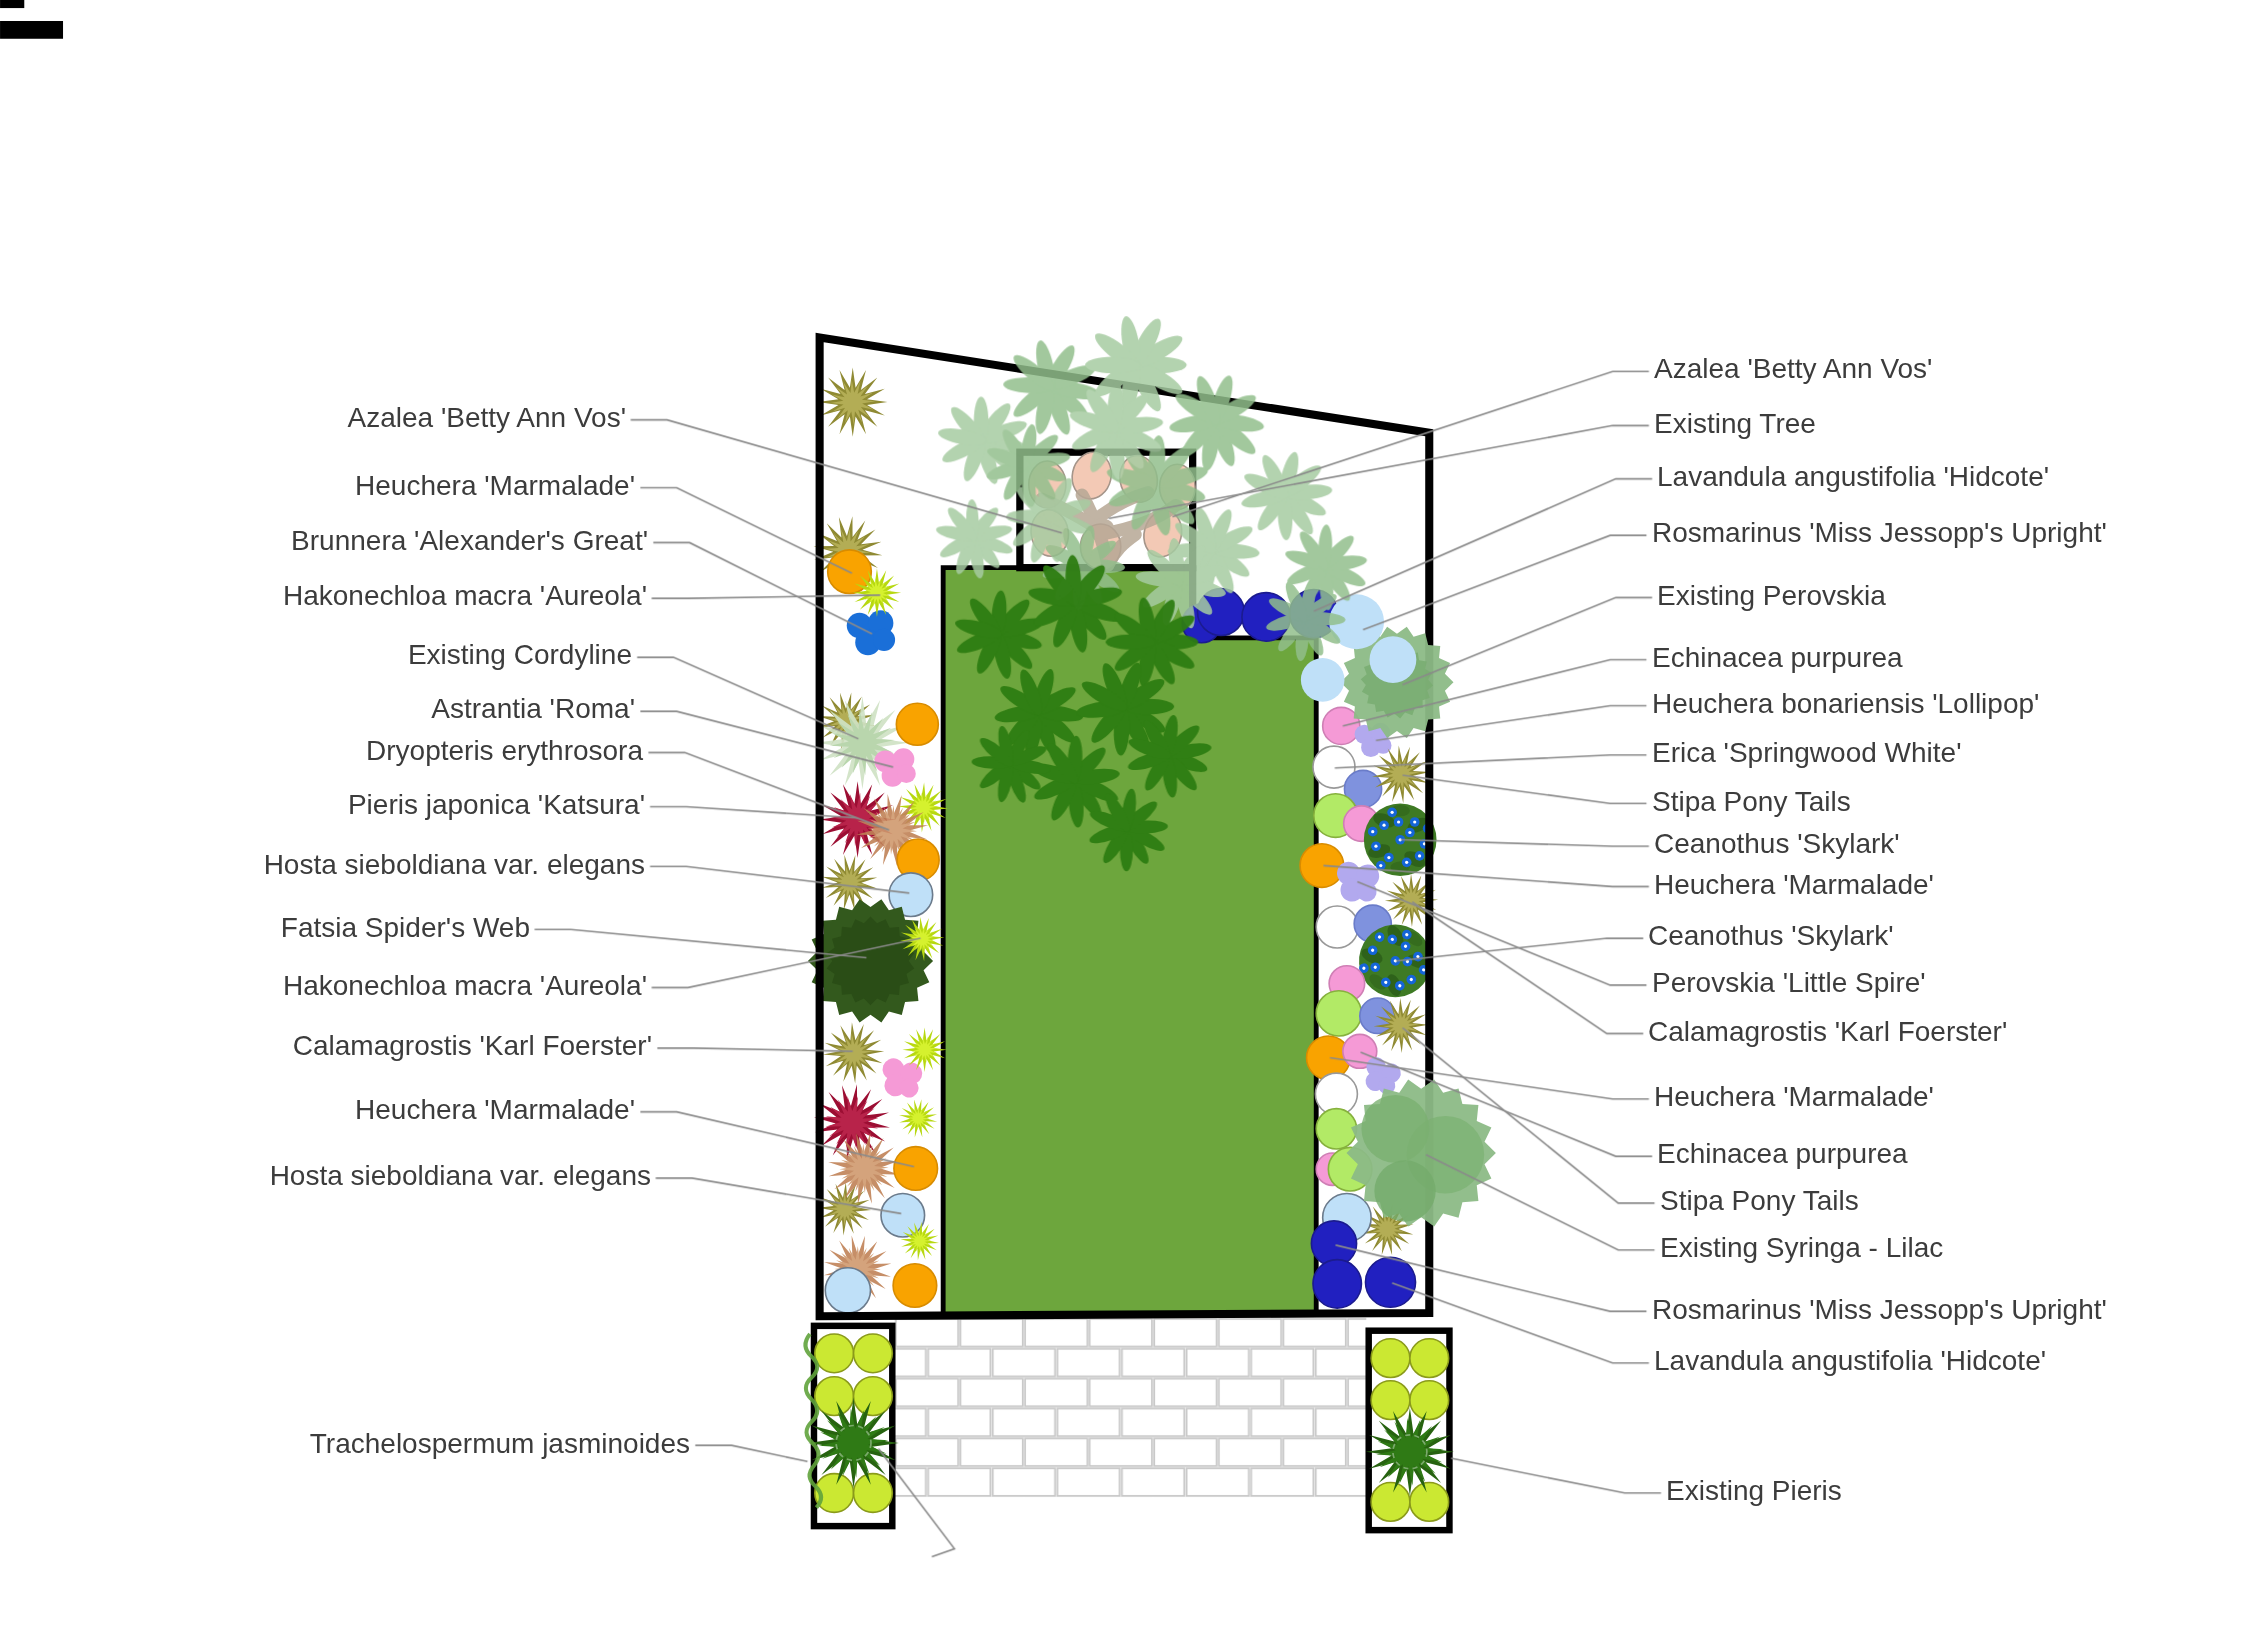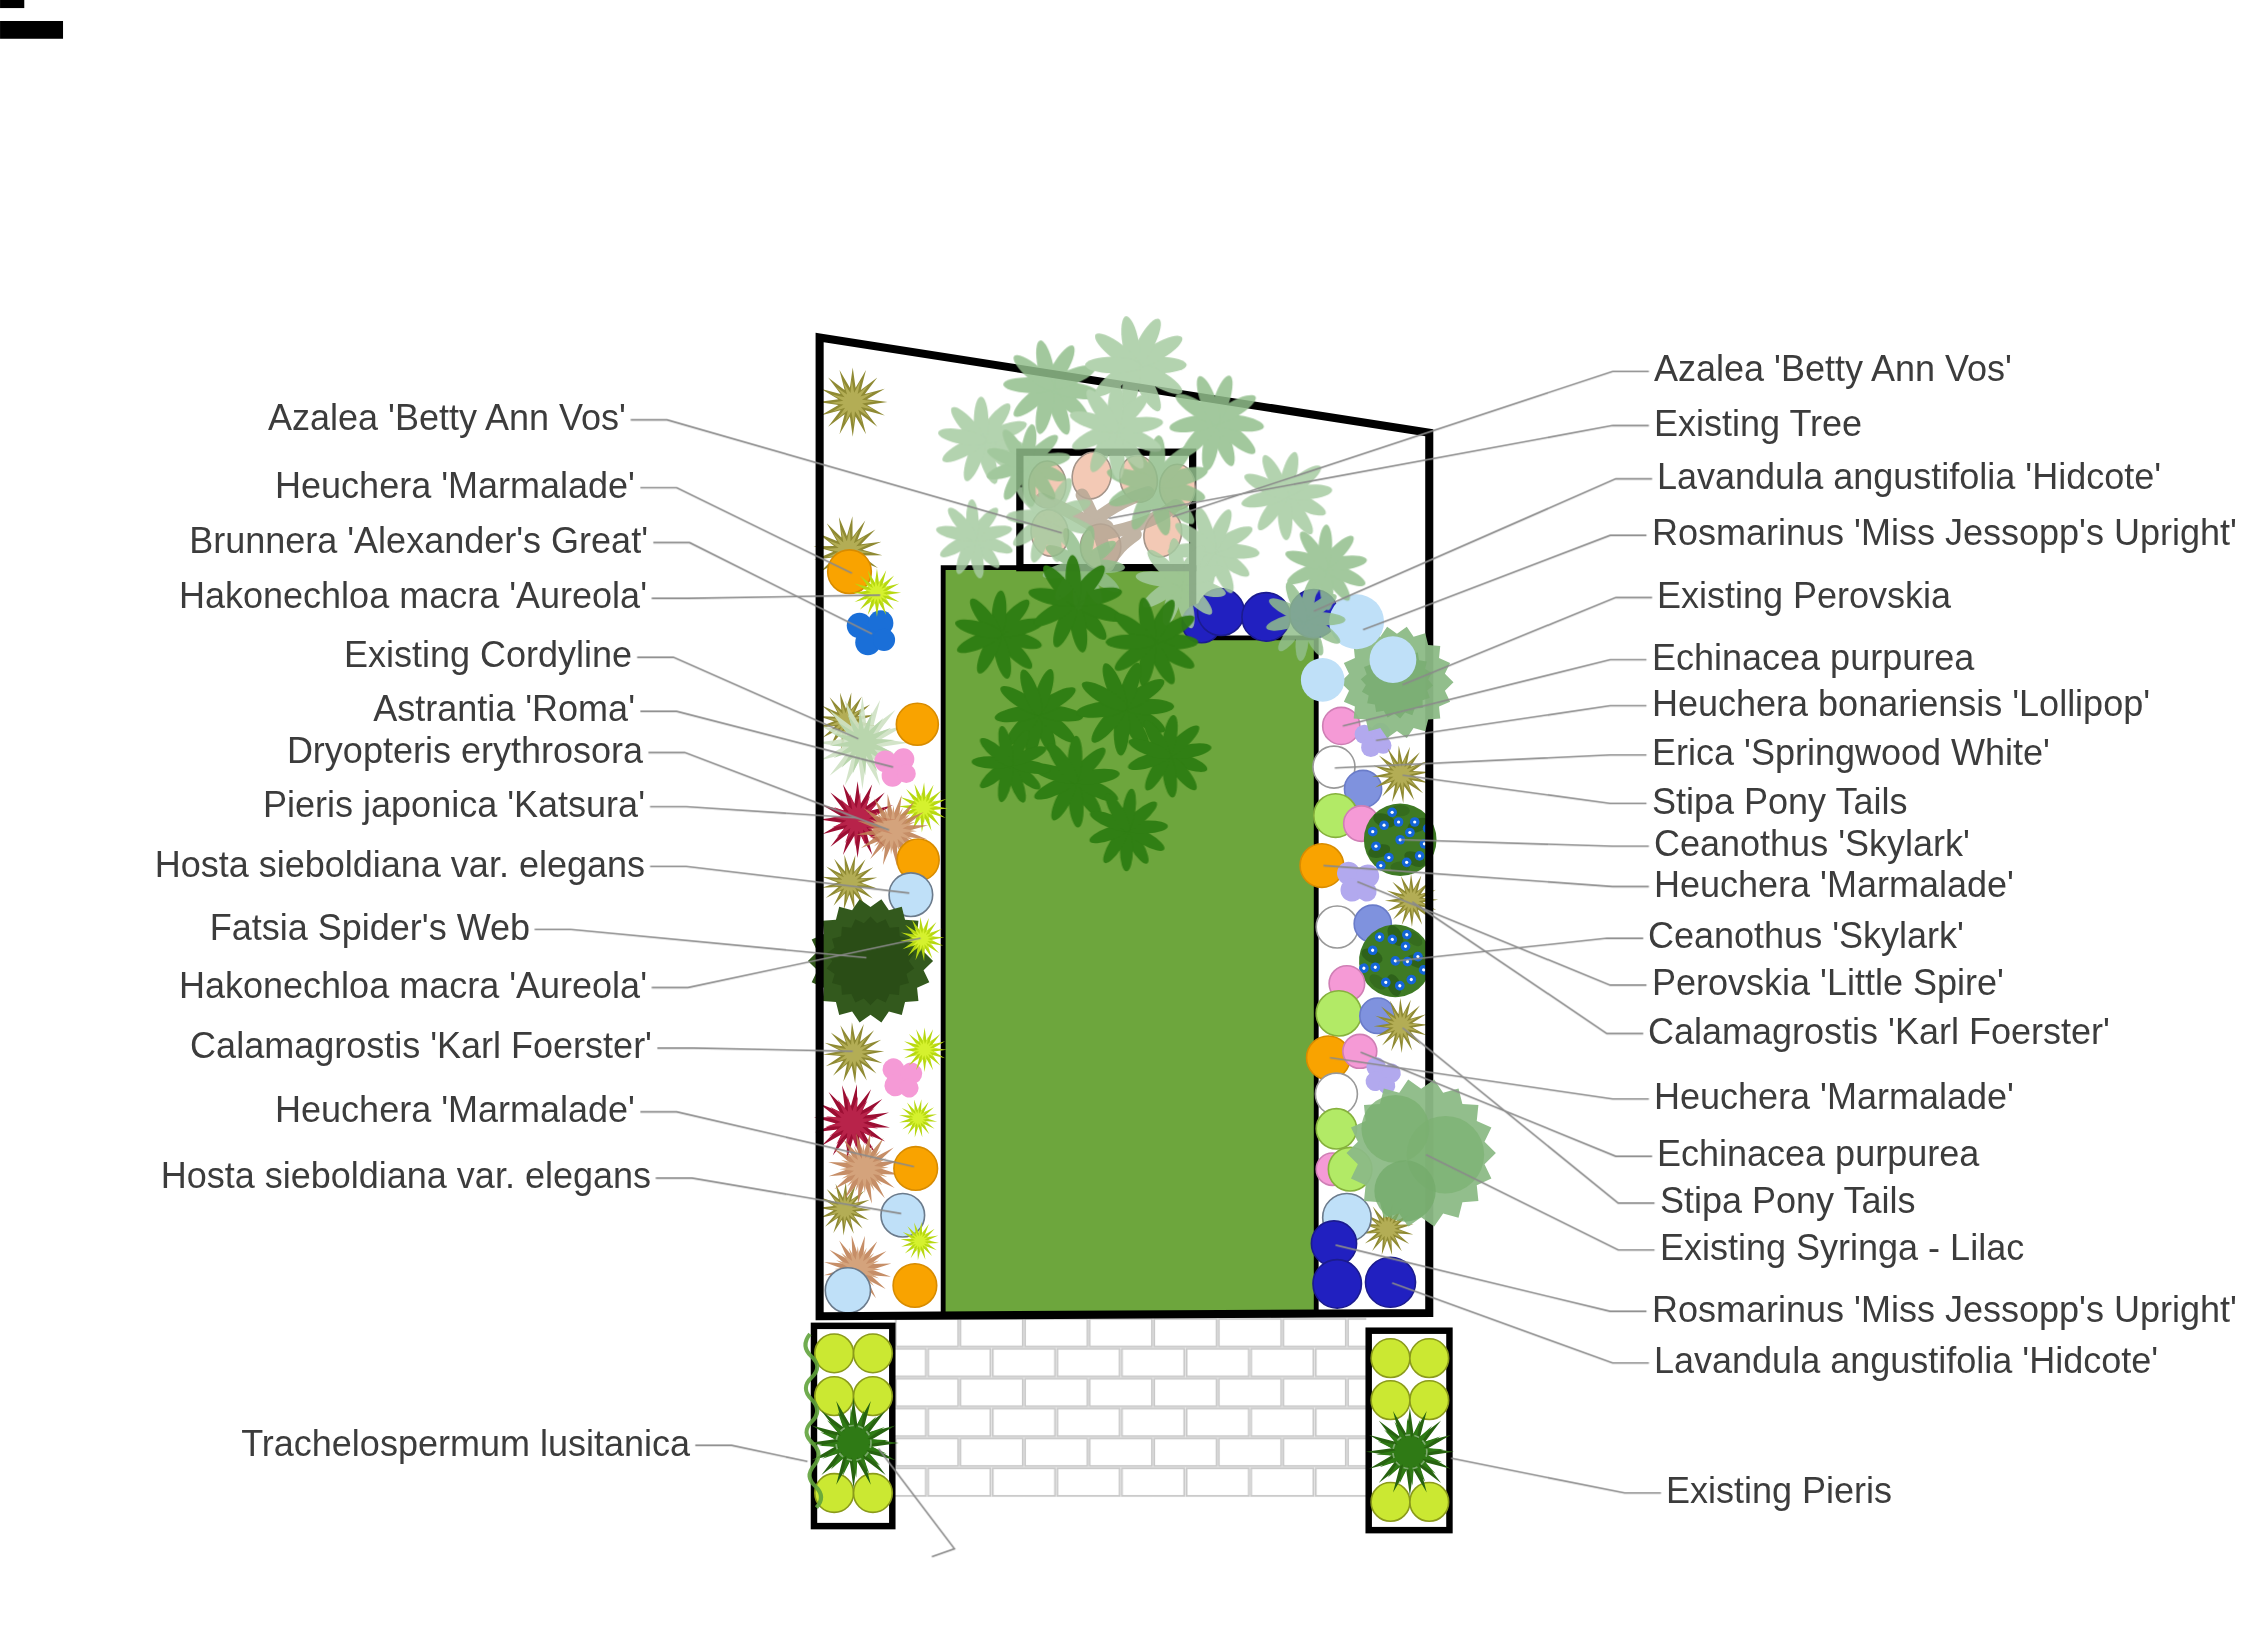--- a/index.html
+++ b/index.html
@@ -1,19 +1,19 @@
 <!DOCTYPE html>
 <html style="font-size:13px"><head>
 <meta charset="utf-8">
 <style>
   html,body{margin:0;padding:0;background:#ffffff;}
   .canvas{position:relative;width:2261px;height:1644px;background:#fff;overflow:hidden;
           font-family:"Liberation Sans",sans-serif;}
   .plan-svg{position:absolute;left:0;top:0;}
-  .lbl{position:absolute;font-size:36px;line-height:1.1;color:#3c3c3c;white-space:nowrap;
+  .lbl{position:absolute;font-size:28px;line-height:1.1;color:#3c3c3c;white-space:nowrap;
        transform:translateY(-55%);}
   .lbl.left-col{text-align:right;}
 </style>
 </head>
 <body>
 
 <div class="canvas">
 
 <svg class="plan-svg" width="2261" height="1644" viewBox="0 0 2800 2036">
   <defs>
@@ -371,21 +371,21 @@
 <div class="lbl left-col" style="right:1629px;top:657px">Existing Cordyline</div>
 <div class="lbl left-col" style="right:1626px;top:711px">Astrantia 'Roma'</div>
 <div class="lbl left-col" style="right:1618px;top:753px">Dryopteris erythrosora</div>
 <div class="lbl left-col" style="right:1616px;top:807px">Pieris japonica 'Katsura'</div>
 <div class="lbl left-col" style="right:1616px;top:867px">Hosta sieboldiana var. elegans</div>
 <div class="lbl left-col" style="right:1731px;top:930px">Fatsia Spider's Web</div>
 <div class="lbl left-col" style="right:1614px;top:988px">Hakonechloa macra 'Aureola'</div>
 <div class="lbl left-col" style="right:1609px;top:1048px">Calamagrostis 'Karl Foerster'</div>
 <div class="lbl left-col" style="right:1626px;top:1112px">Heuchera 'Marmalade'</div>
 <div class="lbl left-col" style="right:1610px;top:1178px">Hosta sieboldiana var. elegans</div>
-<div class="lbl left-col" style="right:1571px;top:1446px">Trachelospermum lusitanica</div>
+<div class="lbl left-col" style="right:1571px;top:1446px">Trachelospermum jasminoides</div>
 
 <div class="lbl" style="left:1654px;top:371px">Azalea 'Betty Ann Vos'</div>
 <div class="lbl" style="left:1654px;top:426px">Existing Tree</div>
 <div class="lbl" style="left:1657px;top:479px">Lavandula angustifolia 'Hidcote'</div>
 <div class="lbl" style="left:1652px;top:535px">Rosmarinus 'Miss Jessopp's Upright'</div>
 <div class="lbl" style="left:1657px;top:598px">Existing Perovskia</div>
 <div class="lbl" style="left:1652px;top:660px">Echinacea purpurea</div>
 <div class="lbl" style="left:1652px;top:706px">Heuchera bonariensis 'Lollipop'</div>
 <div class="lbl" style="left:1652px;top:755px">Erica 'Springwood White'</div>
 <div class="lbl" style="left:1652px;top:804px">Stipa Pony Tails</div>

